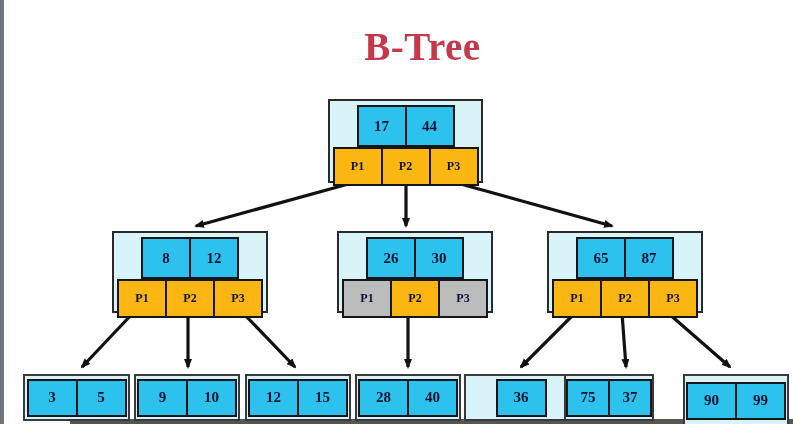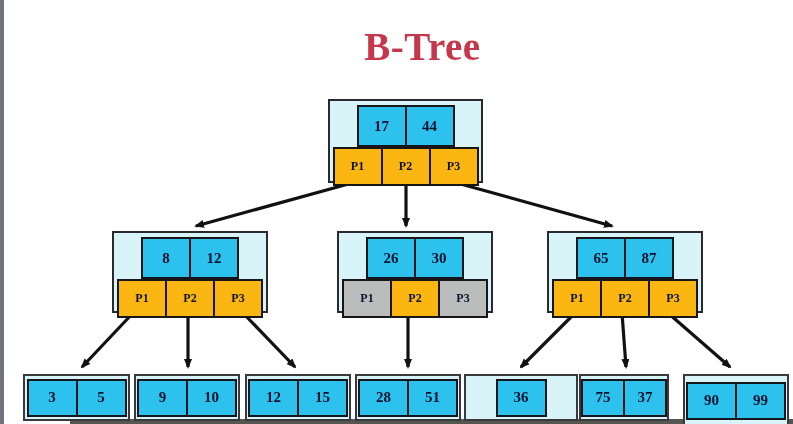--- a/index.html
+++ b/index.html
@@ -131,26 +131,26 @@
   <div class="leaf" style="left:134px;top:374px;width:106px;height:47px">
     <div class="lcell">9</div>
     <div class="lcell">10</div>
   </div>
   <div class="leaf" style="left:245px;top:374px;width:106px;height:47px">
     <div class="lcell">12</div>
     <div class="lcell">15</div>
   </div>
   <div class="leaf" style="left:355px;top:374px;width:106px;height:47px">
     <div class="lcell">28</div>
-    <div class="lcell">51</div>
+    <div class="lcell">40</div>
   </div>
   <div class="leaf" style="left:464px;top:374px;width:114px;height:47px">
     <div class="lcell">36</div>
   </div>
-  <div class="leaf" style="left:579px;top:374px;width:90px;height:47px">
+  <div class="leaf" style="left:564px;top:374px;width:90px;height:47px">
     <div class="lcell">75</div>
     <div class="lcell">37</div>
   </div>
   <div class="leaf" style="left:683px;top:374px;width:106px;height:53px">
     <div class="lcell">90</div>
     <div class="lcell">99</div>
   </div>
 
 </div>
 

